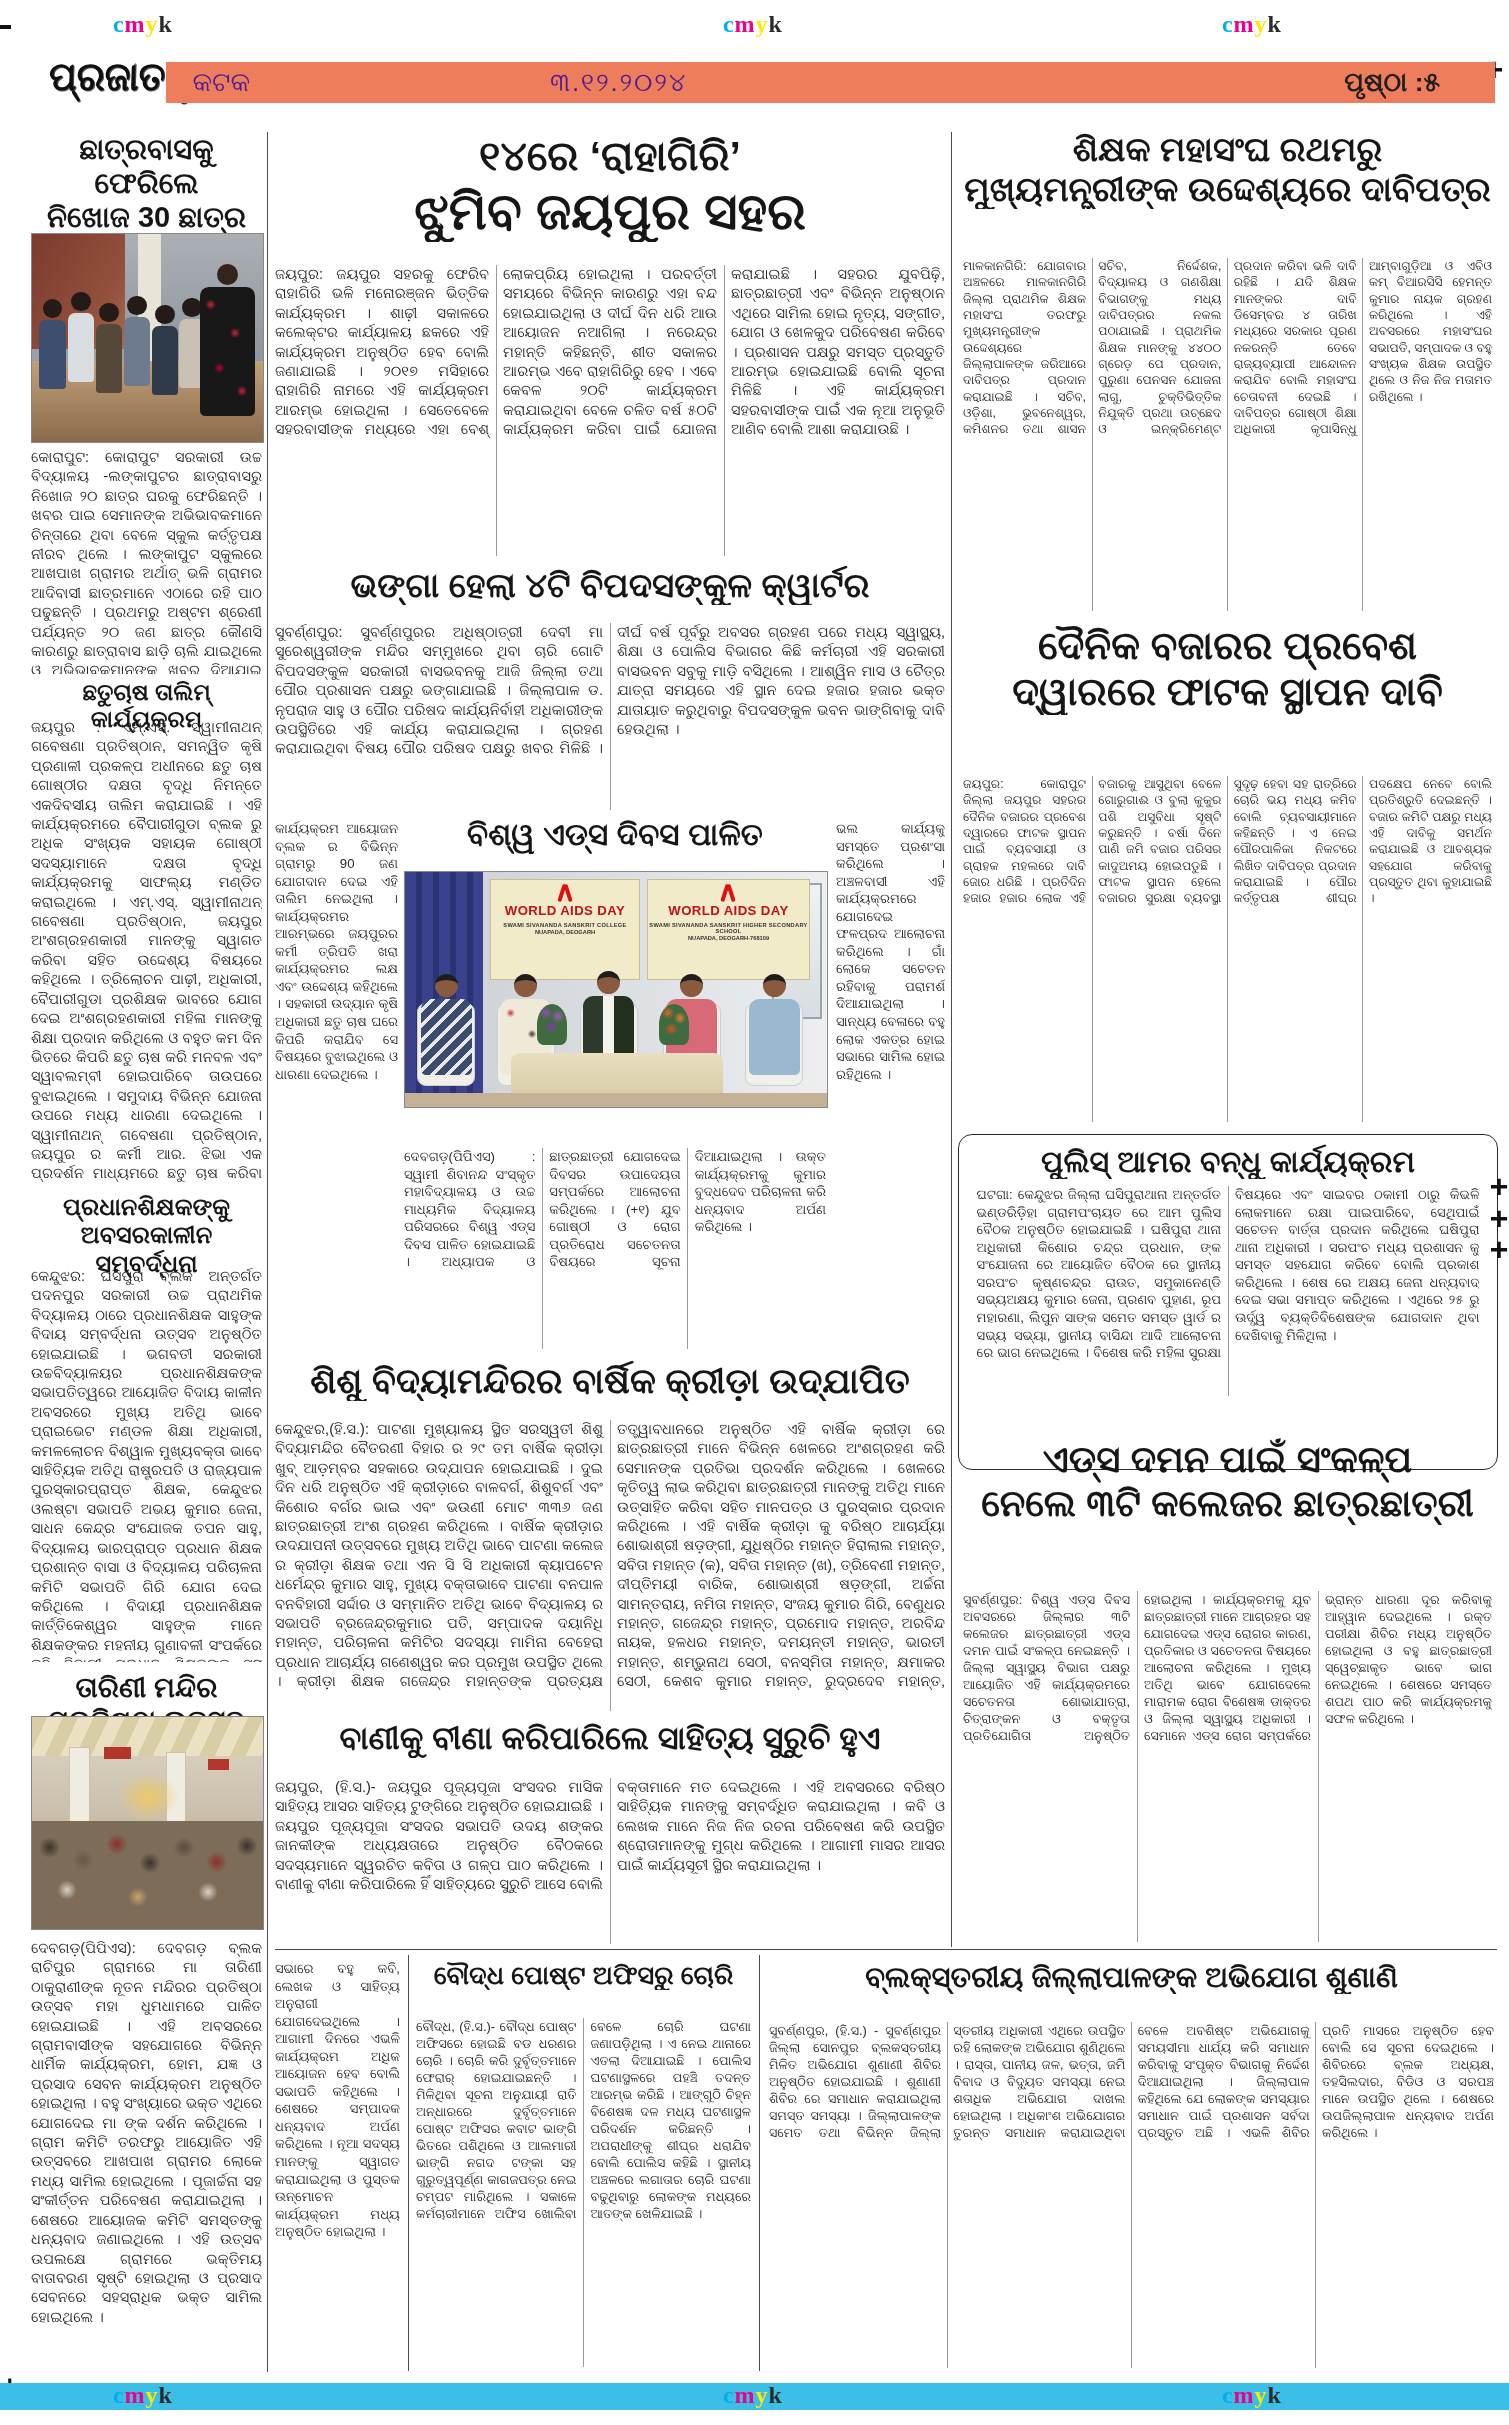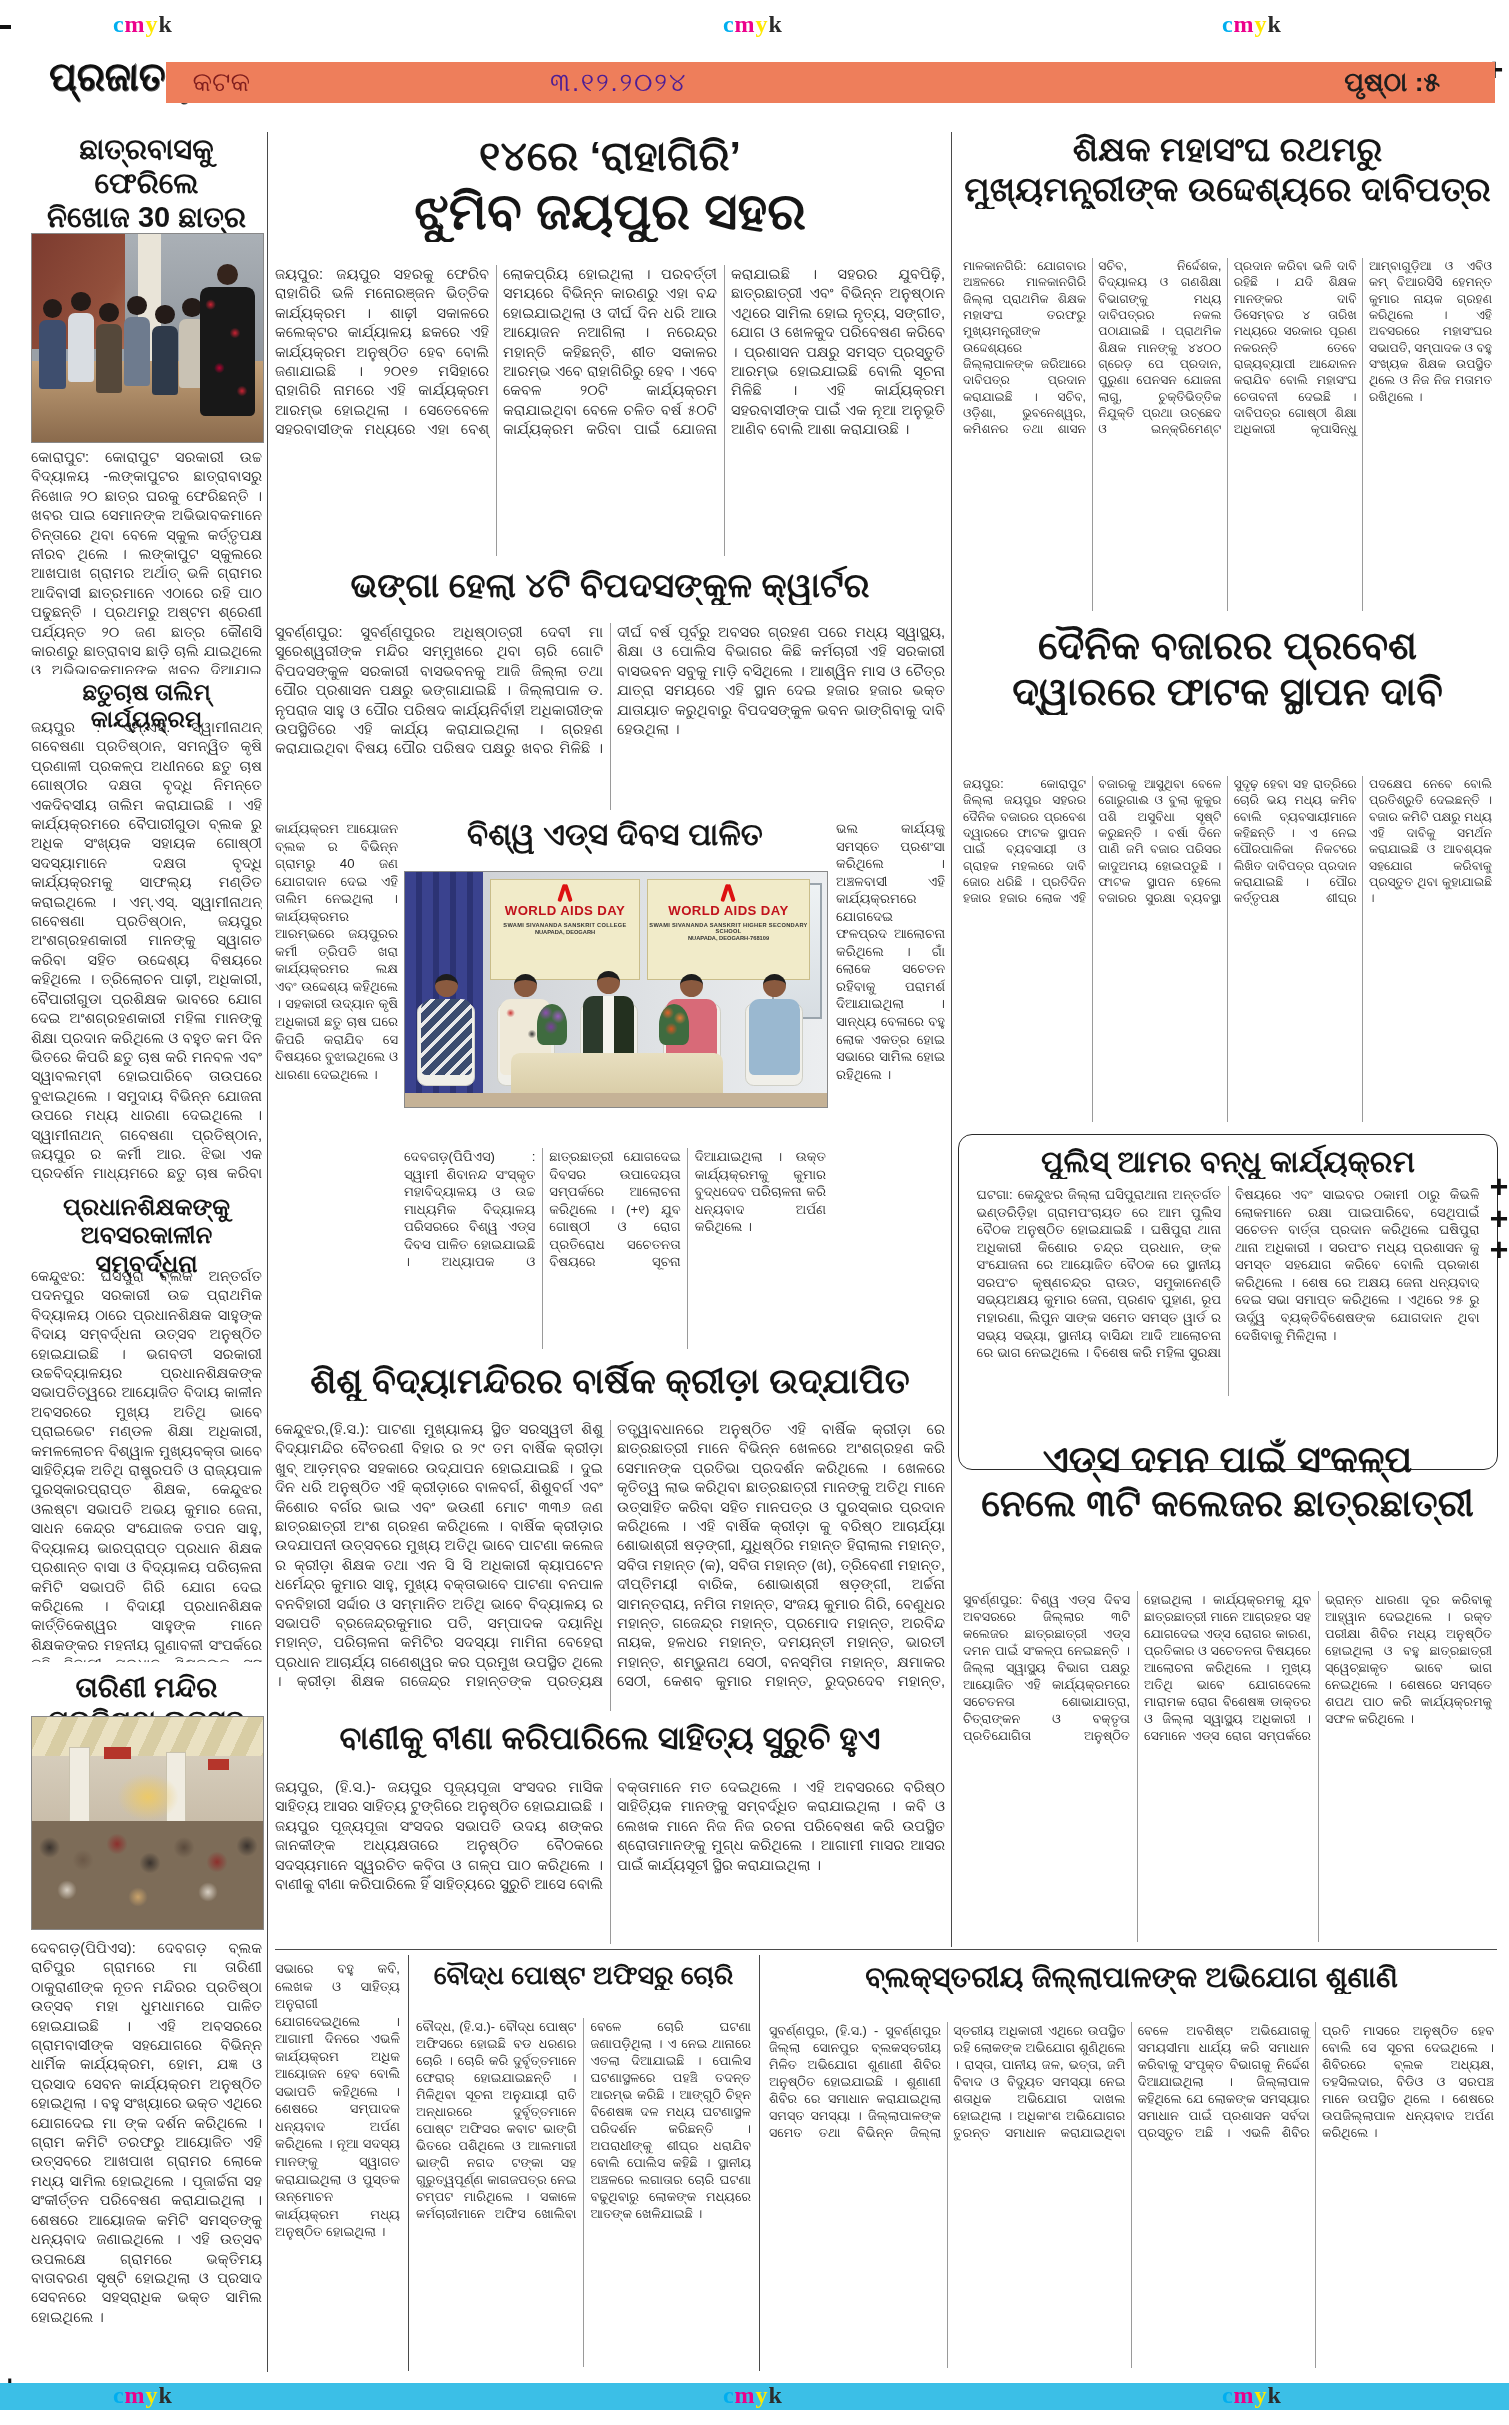--- a/index.html
+++ b/index.html
@@ -4,21 +4,21 @@
 <style>
   html,body{margin:0;padding:0;}
   body{font-family:"Liberation Sans", sans-serif;}
   .page{position:relative;width:1509px;height:2426px;background:#ffffff;overflow:hidden;color:#1c1c1c;}
   .abs{position:absolute;}
   .cmyk{font-family:"Liberation Serif", serif;font-weight:bold;font-size:24px;letter-spacing:0.9px;}
   .cmyk .c{color:#00AEEF}.cmyk .m{color:#EC008C}.cmyk .y{color:#FFE900}.cmyk .k{color:#2b2b2b}
   .regmark{color:#111;font-size:30px;font-weight:bold;font-family:"DejaVu Sans Mono", monospace;}
   .masthead-bar{background:#EE7E5B;display:flex;align-items:center;}
   .masthead-logo{font-weight:800;font-size:37px;color:#0f0f0f;transform:scaleY(1.08) skewX(-2deg);text-shadow:0.9px 0.9px 0 #555;white-space:nowrap;}
-  .edition{font-size:26.5px;color:#7f1d1d;margin-left:26.5px;}
+  .edition{font-size:26.5px;color:#4c1d95;margin-left:26.5px;}
   .mdate{font-size:25.6px;color:#4c1d95;margin-left:300px;letter-spacing:1.8px;}
   .pageno{font-size:26.5px;font-weight:bold;color:#1e1e1e;margin-left:auto;margin-right:55px;}
   .hl{font-weight:bold;text-align:center;color:#161616;line-height:1.18;overflow:hidden;}
   .txt{font-size:14.6px;line-height:1.33;text-align:justify;color:#262626;overflow:hidden;word-break:break-word;}
   .cols2{column-count:2;column-gap:14px;column-rule:0.9px solid #9a9a9a;}
   .cols3{column-count:3;column-gap:14px;column-rule:0.9px solid #9a9a9a;}
   .cols4{column-count:4;column-gap:12.3px;column-rule:0.9px solid #9a9a9a;}
   .vrule{background:#4a4a4a;width:0.9px;}
   .hrule{background:#4a4a4a;height:0.9px;}
   .pbox{border:1.8px solid #2a2a2a;border-radius:14px;background:#fff;box-sizing:border-box;padding:8.8px 17.6px;}
@@ -158,21 +158,21 @@
   </div>
   <div class="abs txt" style="left:31px;top:1939px;width:231px;height:432px">ଦେବଗଡ଼(ପିପିଏସ): ଦେବଗଡ଼ ବ୍ଲକ ରାଚିପୁର ଗ୍ରାମରେ ମା ତାରିଣୀ ଠାକୁରାଣୀଙ୍କ ନୂତନ ମନ୍ଦିରର ପ୍ରତିଷ୍ଠା ଉତ୍ସବ ମହା ଧୁମଧାମରେ ପାଳିତ ହୋଇଯାଇଛି । ଏହି ଅବସରରେ ଗ୍ରାମବାସୀଙ୍କ ସହଯୋଗରେ ବିଭିନ୍ନ ଧାର୍ମିକ କାର୍ଯ୍ୟକ୍ରମ, ହୋମ, ଯଜ୍ଞ ଓ ପ୍ରସାଦ ସେବନ କାର୍ଯ୍ୟକ୍ରମ ଅନୁଷ୍ଠିତ ହୋଇଥିଲା । ବହୁ ସଂଖ୍ୟାରେ ଭକ୍ତ ଏଥିରେ ଯୋଗଦେଇ ମା ଙ୍କ ଦର୍ଶନ କରିଥିଲେ । ଗ୍ରାମ କମିଟି ତରଫରୁ ଆୟୋଜିତ ଏହି ଉତ୍ସବରେ ଆଖପାଖ ଗ୍ରାମର ଲୋକେ ମଧ୍ୟ ସାମିଲ ହୋଇଥିଲେ । ପୂଜାର୍ଚ୍ଚନା ସହ ସଂକୀର୍ତ୍ତନ ପରିବେଷଣ କରାଯାଇଥିଲା । ଶେଷରେ ଆୟୋଜକ କମିଟି ସମସ୍ତଙ୍କୁ ଧନ୍ୟବାଦ ଜଣାଇଥିଲେ । ଏହି ଉତ୍ସବ ଉପଲକ୍ଷେ ଗ୍ରାମରେ ଭକ୍ତିମୟ ବାତାବରଣ ସୃଷ୍ଟି ହୋଇଥିଲା ଓ ପ୍ରସାଦ ସେବନରେ ସହସ୍ରାଧିକ ଭକ୍ତ ସାମିଲ ହୋଇଥିଲେ ।</div>
 
   <div class="abs hl" style="left:275px;top:132px;width:670px;font-size:41px;font-weight:600">୧୪ରେ ‘ରାହାଗିରି’</div>
   <div class="abs hl" style="left:275px;top:182px;width:670px;font-size:51px;font-weight:800">ଝୁମିବ ଜୟପୁର ସହର</div>
   <div class="abs txt cols3" style="left:275px;top:265px;width:670px;height:291px">ଜୟପୁର: ଜୟପୁର ସହରକୁ ଫେରିବ ରାହାଗିରି ଭଳି ମନୋରଞ୍ଜନ ଭିତ୍ତିକ କାର୍ଯ୍ୟକ୍ରମ । ଶାଢ଼ୀ ସକାଳରେ କଲେକ୍ଟର କାର୍ଯ୍ୟାଳୟ ଛକରେ ଏହି କାର୍ଯ୍ୟକ୍ରମ ଅନୁଷ୍ଠିତ ହେବ ବୋଲି ଜଣାଯାଇଛି । ୨୦୧୭ ମସିହାରେ ରାହାଗିରି ନାମରେ ଏହି କାର୍ଯ୍ୟକ୍ରମ ଆରମ୍ଭ ହୋଇଥିଲା । ସେତେବେଳେ ସହରବାସୀଙ୍କ ମଧ୍ୟରେ ଏହା ବେଶ୍ ଲୋକପ୍ରିୟ ହୋଇଥିଲା । ପରବର୍ତ୍ତୀ ସମୟରେ ବିଭିନ୍ନ କାରଣରୁ ଏହା ବନ୍ଦ ହୋଇଯାଇଥିଲା ଓ ଦୀର୍ଘ ଦିନ ଧରି ଆଉ ଆୟୋଜନ ନଆଗିଲା । ନରେନ୍ଦ୍ର ମହାନ୍ତି କହିଛନ୍ତି, ଶୀତ ସକାଳର ଆରମ୍ଭ ଏବେ ରାହାଗିରିରୁ ହେବ । ଏବେ କେବଳ ୨୦ଟି କାର୍ଯ୍ୟକ୍ରମ କରାଯାଇଥିବା ବେଳେ ଚଳିତ ବର୍ଷ ୫୦ଟି କାର୍ଯ୍ୟକ୍ରମ କରିବା ପାଇଁ ଯୋଜନା କରାଯାଇଛି । ସହରର ଯୁବପିଢ଼ି, ଛାତ୍ରଛାତ୍ରୀ ଏବଂ ବିଭିନ୍ନ ଅନୁଷ୍ଠାନ ଏଥିରେ ସାମିଲ ହୋଇ ନୃତ୍ୟ, ସଙ୍ଗୀତ, ଯୋଗ ଓ ଖେଳକୁଦ ପରିବେଷଣ କରିବେ । ପ୍ରଶାସନ ପକ୍ଷରୁ ସମସ୍ତ ପ୍ରସ୍ତୁତି ଆରମ୍ଭ ହୋଇଯାଇଛି ବୋଲି ସୂଚନା ମିଳିଛି । ଏହି କାର୍ଯ୍ୟକ୍ରମ ସହରବାସୀଙ୍କ ପାଇଁ ଏକ ନୂଆ ଅନୁଭୂତି ଆଣିବ ବୋଲି ଆଶା କରାଯାଉଛି ।</div>
 
   <div class="abs hl" style="left:275px;top:565px;width:670px;font-size:34px">ଭଙ୍ଗା ହେଲା ୪ଟି ବିପଦସଙ୍କୁଳ କ୍ୱାର୍ଟର</div>
   <div class="abs txt cols2" style="left:275px;top:623px;width:670px;height:187px">ସୁବର୍ଣ୍ଣପୁର: ସୁବର୍ଣ୍ଣପୁରର ଅଧିଷ୍ଠାତ୍ରୀ ଦେବୀ ମା ସୁରେଶ୍ୱରୀଙ୍କ ମନ୍ଦିର ସମ୍ମୁଖରେ ଥିବା ଚାରି ଗୋଟି ବିପଦସଙ୍କୁଳ ସରକାରୀ ବାସଭବନକୁ ଆଜି ଜିଲ୍ଲା ତଥା ପୌର ପ୍ରଶାସନ ପକ୍ଷରୁ ଭଙ୍ଗାଯାଇଛି । ଜିଲ୍ଲାପାଳ ଡ. ନୃପରାଜ ସାହୁ ଓ ପୌର ପରିଷଦ କାର୍ଯ୍ୟନିର୍ବାହୀ ଅଧିକାରୀଙ୍କ ଉପସ୍ଥିତିରେ ଏହି କାର୍ଯ୍ୟ କରାଯାଇଥିଲା । ଗ୍ରହଣ କରାଯାଇଥିବା ବିଷୟ ପୌର ପରିଷଦ ପକ୍ଷରୁ ଖବର ମିଳିଛି । ଦୀର୍ଘ ବର୍ଷ ପୂର୍ବରୁ ଅବସର ଗ୍ରହଣ ପରେ ମଧ୍ୟ ସ୍ୱାସ୍ଥ୍ୟ, ଶିକ୍ଷା ଓ ପୋଲିସ ବିଭାଗର କିଛି କର୍ମଚାରୀ ଏହି ସରକାରୀ ବାସଭବନ ସବୁକୁ ମାଡ଼ି ବସିଥିଲେ । ଆଶ୍ୱିନ ମାସ ଓ ଚୈତ୍ର ଯାତ୍ରା ସମୟରେ ଏହି ସ୍ଥାନ ଦେଇ ହଜାର ହଜାର ଭକ୍ତ ଯାତାୟାତ କରୁଥିବାରୁ ବିପଦସଙ୍କୁଳ ଭବନ ଭାଙ୍ଗିବାକୁ ଦାବି ହେଉଥିଲା ।</div>
 
-  <div class="abs txt" style="left:275px;top:820px;width:123px;height:527px;font-size:13.2px">କାର୍ଯ୍ୟକ୍ରମ ଆୟୋଜନ ବ୍ଲକ ର ବିଭିନ୍ନ ଗ୍ରାମରୁ 40 ଜଣ ଯୋଗଦାନ ଦେଇ ଏହି ତାଲିମ ନେଇଥିଲା । କାର୍ଯ୍ୟକ୍ରମର ଆରମ୍ଭରେ ଜୟପୁରର କର୍ମୀ ତ୍ରିପତି ଖରା କାର୍ଯ୍ୟକ୍ରମର ଲକ୍ଷ ଏବଂ ଉଦ୍ଦେଶ୍ୟ କହିଥିଲେ । ସହକାରୀ ଉଦ୍ୟାନ କୃଷି ଅଧିକାରୀ ଛତୁ ଚାଷ ଘରେ କିପରି କରାଯିବ ସେ ବିଷୟରେ ବୁଝାଇଥିଲେ ଓ ଧାରଣା ଦେଇଥିଲେ ।</div>
+  <div class="abs txt" style="left:275px;top:820px;width:123px;height:527px;font-size:13.2px">କାର୍ଯ୍ୟକ୍ରମ ଆୟୋଜନ ବ୍ଲକ ର ବିଭିନ୍ନ ଗ୍ରାମରୁ 90 ଜଣ ଯୋଗଦାନ ଦେଇ ଏହି ତାଲିମ ନେଇଥିଲା । କାର୍ଯ୍ୟକ୍ରମର ଆରମ୍ଭରେ ଜୟପୁରର କର୍ମୀ ତ୍ରିପତି ଖରା କାର୍ଯ୍ୟକ୍ରମର ଲକ୍ଷ ଏବଂ ଉଦ୍ଦେଶ୍ୟ କହିଥିଲେ । ସହକାରୀ ଉଦ୍ୟାନ କୃଷି ଅଧିକାରୀ ଛତୁ ଚାଷ ଘରେ କିପରି କରାଯିବ ସେ ବିଷୟରେ ବୁଝାଇଥିଲେ ଓ ଧାରଣା ଦେଇଥିଲେ ।</div>
 
   <div class="abs hl" style="left:404px;top:817px;width:422px;font-size:31px">ବିଶ୍ୱ ଏଡ୍ସ ଦିବସ ପାଳିତ</div>
 
   <div class="abs ph" style="left:404px;top:871px;width:422px;height:235px">
     <div class="p2-wall"></div>
       <div class="p2-curtain"></div>
       <div class="p2-window"></div>
     <div class="banner" style="left:85px;width:148px">
       <div class="ribbon"></div>
       <div class="ttl">WORLD AIDS DAY</div>

